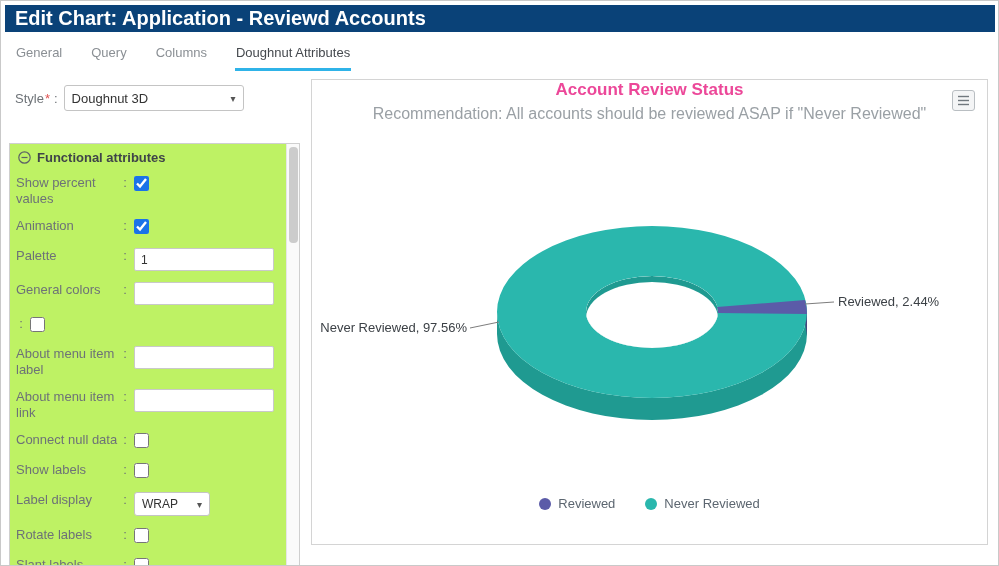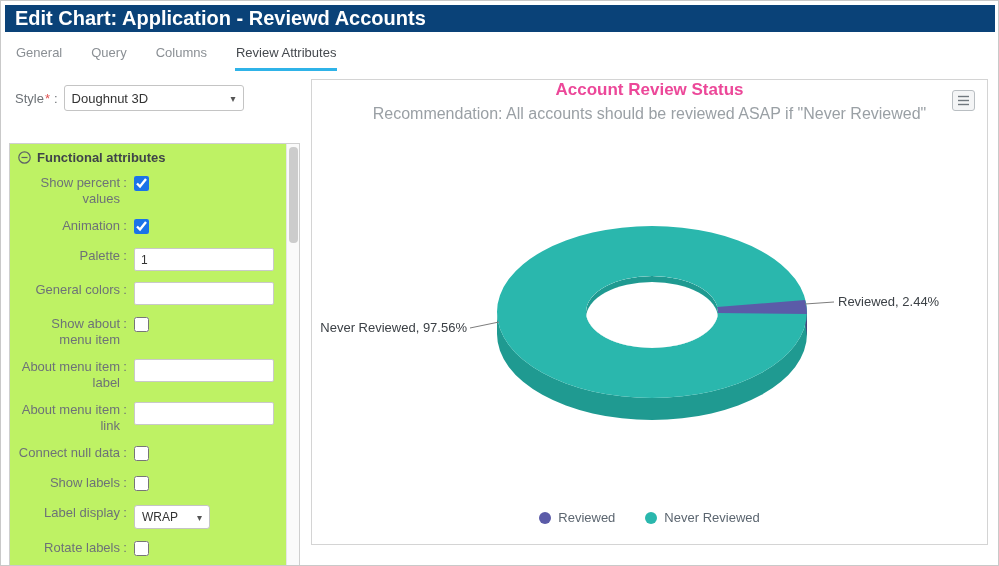--- a/index.html
+++ b/index.html
@@ -38,21 +38,21 @@
   .small-select select { width: 76px; height: 24px; font-size: 12px; }
   
   .panel {
     position: absolute; left: 8px; top: 114px; width: 291px; height: 451px;
     border: 1px solid #cfcfcf; background: #bef264; overflow: hidden;
     padding: 4px 20px 0 6px;
     margin-top: 28px;
   }
   .section-hd { display: flex; align-items: center; gap: 6px; font-size: 13px; font-weight: 700; color: #3f4449; margin: 2px 0 10px 2px; cursor: pointer; }
   .row { display: flex; align-items: flex-start; margin-bottom: 11px; font-size: 13px; color: #6d7277; }
-  .lbl { width: 104px; text-align: right; line-height: 16px; }
+  .lbl { width: 104px; text-align: left; line-height: 16px; }
   .colon-col { width: 10px; text-align: center; line-height: 16px; }
   .ctl { margin-left: 4px; }
   input[type="checkbox"] { width: 15px; height: 15px; accent-color: #1a73e8; margin-top: 1px; cursor: pointer; }
   input[type="text"] {
     width: 140px; height: 23px; border: 1px solid #c9c9c9; border-radius: 2px;
     font-family: "Liberation Sans", sans-serif; font-size: 12px; color: #333; padding: 1px 6px;
   }
   
   .sb { position: absolute; top: 0; right: 0; width: 13px; height: 100%; background: #fafafa; border-left: 1px solid #e6e6e6; }
   .sb-thumb { position: absolute; top: 3px; left: 2px; width: 9px; height: 96px; background: #cccccc; border-radius: 4px; cursor: pointer; }
@@ -61,36 +61,36 @@
   .c-title { text-align: center; font-size: 17px; font-weight: 700; color: #ec4899; }
   .c-sub { text-align: center; margin-top: 5px; font-size: 16px; color: #9aa0a5; }
   .menu-btn {
     position: absolute; top: 10px; right: 12px; width: 23px; height: 21px;
     border: 1px solid #b9bec2; border-radius: 3px; background: #f4f5f6;
     display: flex; align-items: center; justify-content: center; cursor: pointer;
   }
   .donut { position: absolute; left: 0; top: 0; width: 677px; height: 466px; }
   .conn { stroke: #7d7d7d; stroke-width: 1; fill: none; }
   .dlabel { font: 13px "Liberation Sans", sans-serif; fill: #3c4146; }
-  .legend { position: absolute; top: 430px; left: 0; width: 100%; display: flex; justify-content: center; gap: 30px; align-items: center; }
+  .legend { position: absolute; top: 416px; left: 0; width: 100%; display: flex; justify-content: center; gap: 30px; align-items: center; }
   .li { display: flex; align-items: center; gap: 7px; font-size: 13px; color: #5c6670; cursor: pointer; }
   .dot { width: 12px; height: 12px; border-radius: 50%; display: inline-block; }
 </style>
 </head>
 <body>
 
 <div class="header" style="background-color: rgb(10, 66, 120);">
   <span>Edit Chart: Application - Reviewd Accounts</span>
 </div>
 
 <div class="tabs">
   <span class="tab">General</span>
   <span class="tab">Query</span>
   <span class="tab">Columns</span>
-  <span class="tab active">Review Attributes</span>
+  <span class="tab active">Doughnut Attributes</span>
 </div>
 
 <div class="style-row">
   <span><span>Style</span><span class="req">*</span></span>
   <span class="colon">:</span>
   <span class="select-wrap style-select">
     <select><option>Doughnut 3D</option></select>
   </span>
 </div>
 
@@ -121,21 +121,20 @@
     <div class="ctl"><input type="text" value="1" style=""></div>
   </div>
 
   <div class="row">
     <div class="lbl">General colors</div>
     <div class="colon-col">:</div>
     <div class="ctl"><input type="text" style=""></div>
   </div>
 
   <div class="row">
-    <div class="lbl">Show about menu item</div>
     <div class="colon-col">:</div>
     <div class="ctl"><input type="checkbox" style=""></div>
   </div>
 
   <div class="row">
     <div class="lbl">About menu item label</div>
     <div class="colon-col">:</div>
     <div class="ctl"><input type="text" style=""></div>
   </div>
 

